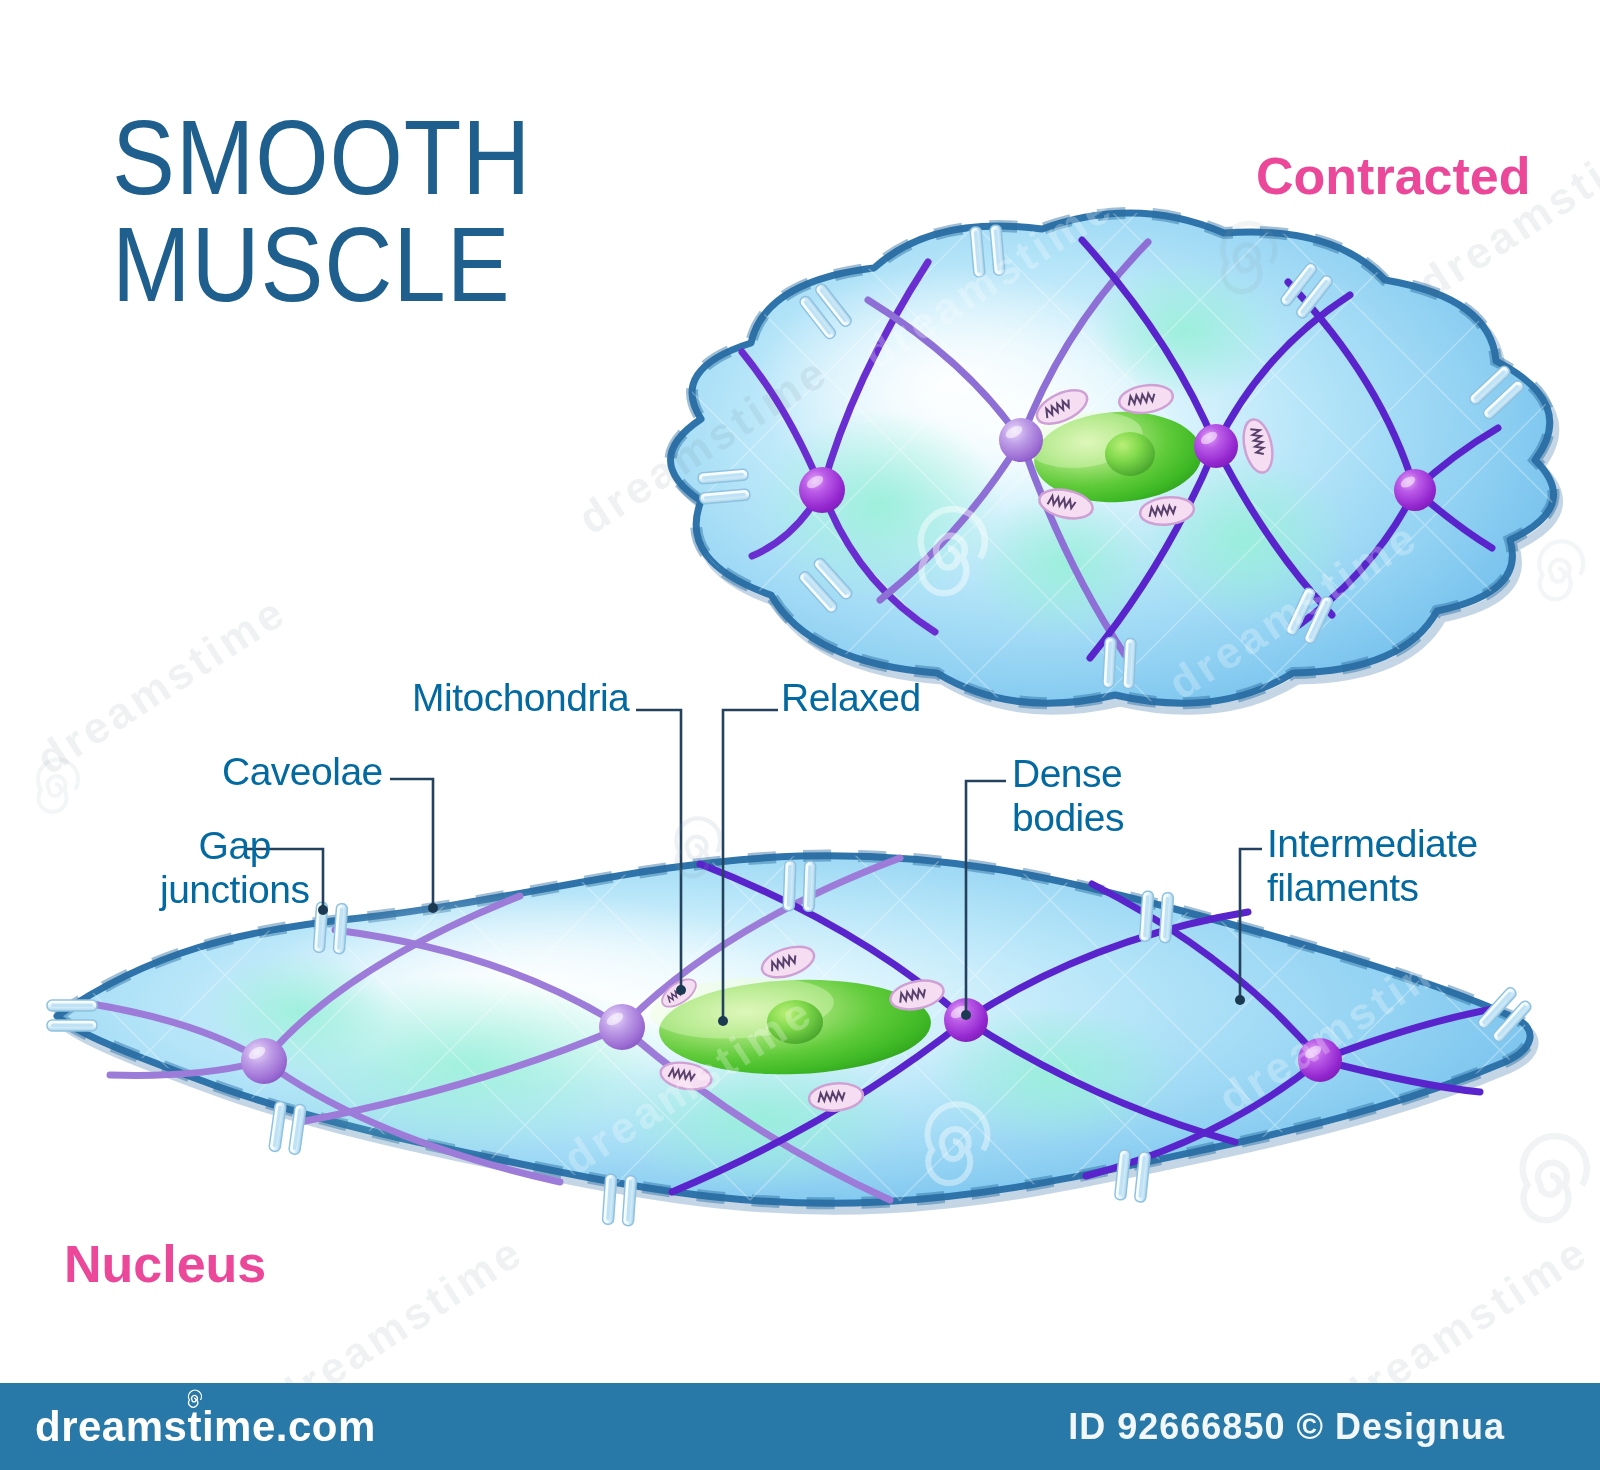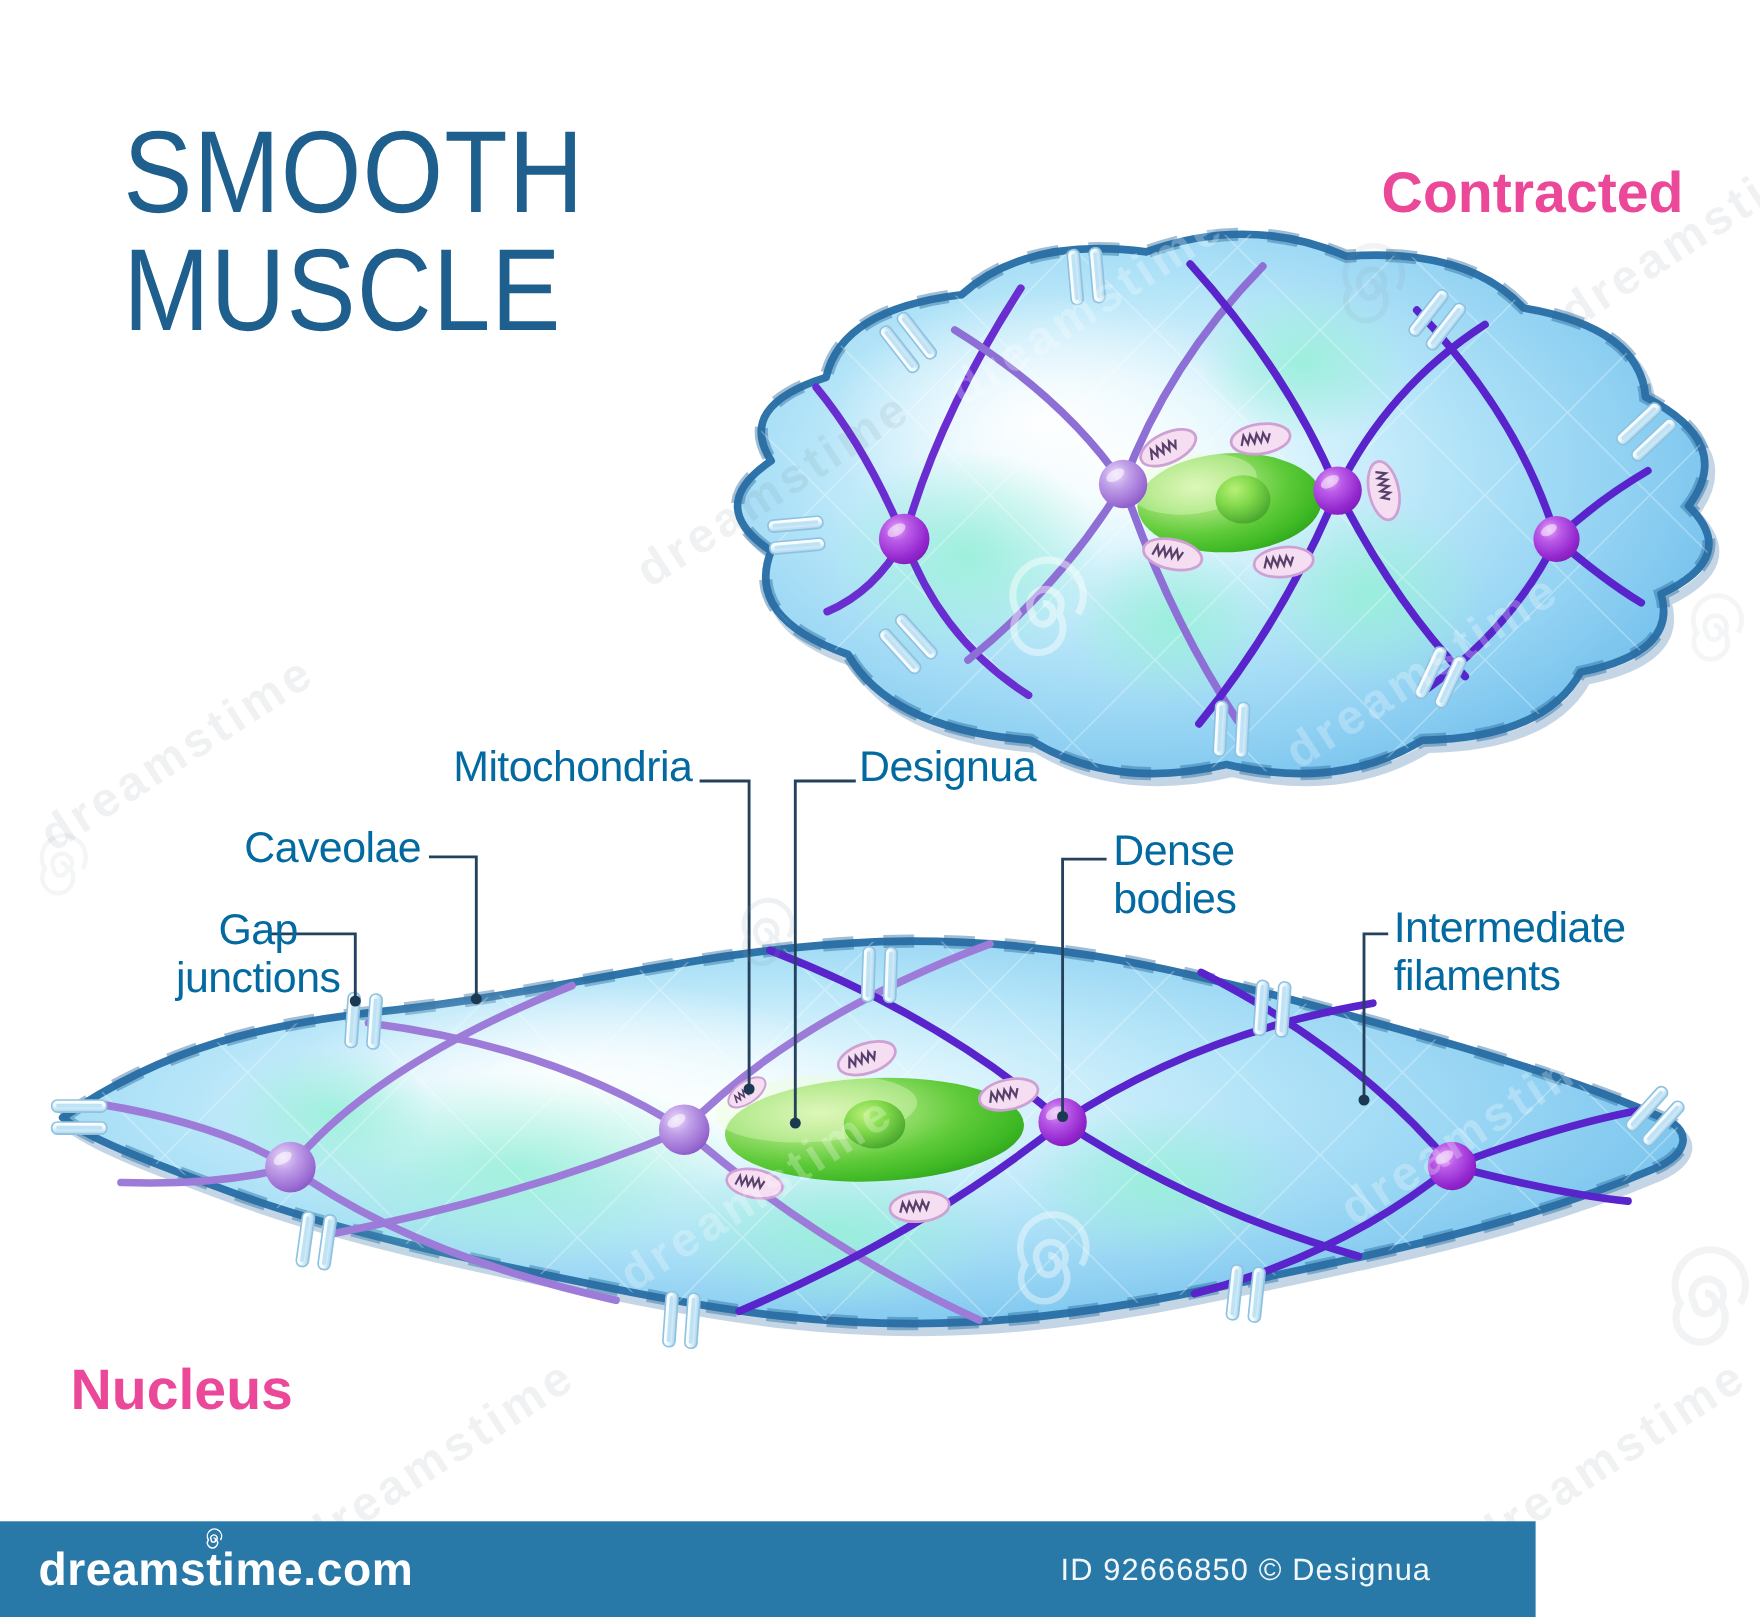--- a/index.html
+++ b/index.html
@@ -23,26 +23,26 @@
   #lbl-dense{left:1012px;top:752px;}
   #lbl-interm{left:1267px;top:822px;}
 
   
   .wm{position:absolute;z-index:2;font-size:44px;font-weight:700;letter-spacing:4px;
       transform:rotate(-33deg);white-space:nowrap;pointer-events:none;}
   .wm-light{color:rgba(255,255,255,.26);}
   .wm-dark{color:rgba(100,115,130,.10);}
 
   
-  #credit-bar{position:absolute;z-index:4;left:0;top:1383px;width:1396px;height:87px;
+  #credit-bar{position:absolute;z-index:4;left:0;top:1383px;width:1600px;height:87px;
       background:#2878a8;display:flex;align-items:center;justify-content:space-between;}
   #logo-text{margin-left:35px;font-size:42px;font-weight:700;color:#ffffff;
       letter-spacing:.5px;position:relative;}
   #logo-swirl{position:absolute;left:146px;top:-16px;}
-  #credit-text{margin-right:95px;font-size:28px;font-weight:400;color:#f2f7fa;letter-spacing:1px;}
+  #credit-text{margin-right:95px;font-size:36px;font-weight:700;color:#f2f7fa;letter-spacing:1px;}
 </style>
 </head>
 <body>
 
 <div id="stage">
 
   <svg id="art" width="1600" height="1470" viewBox="0 0 1600 1470">
     <defs>
       <radialGradient id="cellGrad" cx="40%" cy="43%" r="75%">
         <stop offset="0%" stop-color="#f8feff"></stop>
@@ -296,21 +296,21 @@
 
   <div class="txt" id="title">
     <span>SMOOTH</span><br>
     <span>MUSCLE</span>
   </div>
 
   <div class="txt state-label" id="contracted-label">Contracted</div>
   <div class="txt state-label" id="relaxed-label">Nucleus</div>
 
   <div class="txt lbl" id="lbl-mitochondria">Mitochondria</div>
-  <div class="txt lbl" id="lbl-nucleus">Designua</div>
+  <div class="txt lbl" id="lbl-nucleus">Relaxed</div>
   <div class="txt lbl" id="lbl-caveolae">Caveolae</div>
   <div class="txt lbl" id="lbl-gap">
     <span>Gap</span>
     <span>junctions</span>
   </div>
   <div class="txt lbl" id="lbl-dense">
     <span>Dense</span>
     <span>bodies</span>
   </div>
   <div class="txt lbl" id="lbl-interm">

